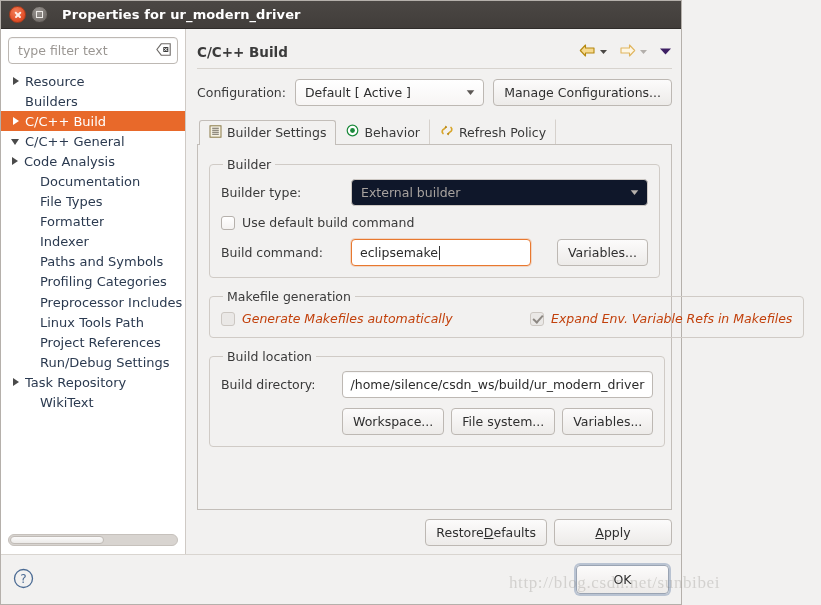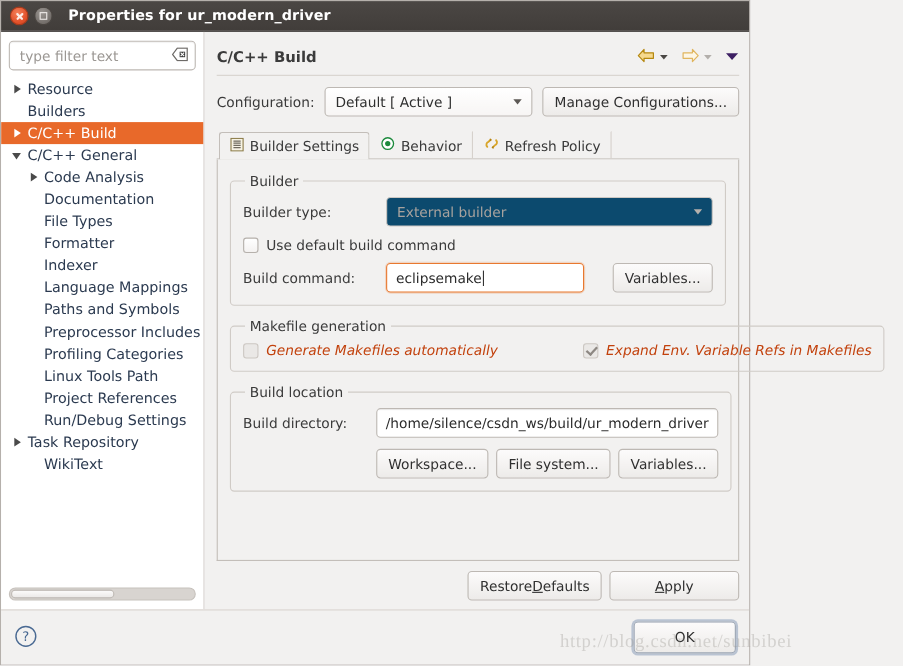--- a/index.html
+++ b/index.html
@@ -167,21 +167,21 @@
     padding: 0 2px 0 9px;
     position: relative;
   }
   .combo .val { flex: 1; color: #2f2f2f; font-size: 12.5px; white-space: nowrap; overflow: hidden; }
   .combo .arrowbox {
     width: 22px; height: 100%;
     display: flex; align-items: center; justify-content: center;
     flex: none;
   }
   .combo.disabled {
-    background: #0c4a6e;
+    background: #0f172a;
     border-color: #cdc8c3;
   }
   .combo.disabled .val { color: #a7a29e; }
 
   .btn {
     height: 27px;
     border: 1px solid #bdb8b3; border-radius: 4px;
     background: linear-gradient(to bottom, #fcfbfb 0%, #edebe9 100%);
     color: #2f2f2f; font-size: 12.5px;
     padding: 0 10px;
@@ -350,21 +350,21 @@
           <span class="tree-label">Builders</span>
         </div>
         <div class="tree-item selected" style="padding-left:10px">
           <span class="twisty right"></span>
           <span class="tree-label">C/C++ Build</span>
         </div>
         <div class="tree-item" style="padding-left:10px">
           <span class="twisty down"></span>
           <span class="tree-label">C/C++ General</span>
         </div>
-        <div class="tree-item" style="padding-left:25px">
+        <div class="tree-item" style="padding-left:9px">
           <span class="twisty right"></span>
           <span class="tree-label">Code Analysis</span>
         </div>
         <div class="tree-item" style="padding-left:25px">
           <span class="twisty"></span>
           <span class="tree-label">Documentation</span>
         </div>
         <div class="tree-item" style="padding-left:25px">
           <span class="twisty"></span>
           <span class="tree-label">File Types</span>
@@ -372,33 +372,29 @@
         <div class="tree-item" style="padding-left:25px">
           <span class="twisty"></span>
           <span class="tree-label">Formatter</span>
         </div>
         <div class="tree-item" style="padding-left:25px">
           <span class="twisty"></span>
           <span class="tree-label">Indexer</span>
         </div>
         <div class="tree-item" style="padding-left:25px">
           <span class="twisty"></span>
-          <span class="tree-label">Language Mappings</span>
-        </div>
-        <div class="tree-item" style="padding-left:25px">
-          <span class="twisty"></span>
           <span class="tree-label">Paths and Symbols</span>
         </div>
         <div class="tree-item" style="padding-left:25px">
           <span class="twisty"></span>
+          <span class="tree-label">Profiling Categories</span>
+        </div>
+        <div class="tree-item" style="padding-left:25px">
+          <span class="twisty"></span>
           <span class="tree-label">Preprocessor Includes</span>
-        </div>
-        <div class="tree-item" style="padding-left:25px">
-          <span class="twisty"></span>
-          <span class="tree-label">Profiling Categories</span>
         </div>
         <div class="tree-item" style="padding-left:25px">
           <span class="twisty"></span>
           <span class="tree-label">Linux Tools Path</span>
         </div>
         <div class="tree-item" style="padding-left:25px">
           <span class="twisty"></span>
           <span class="tree-label">Project References</span>
         </div>
         <div class="tree-item" style="padding-left:25px">

